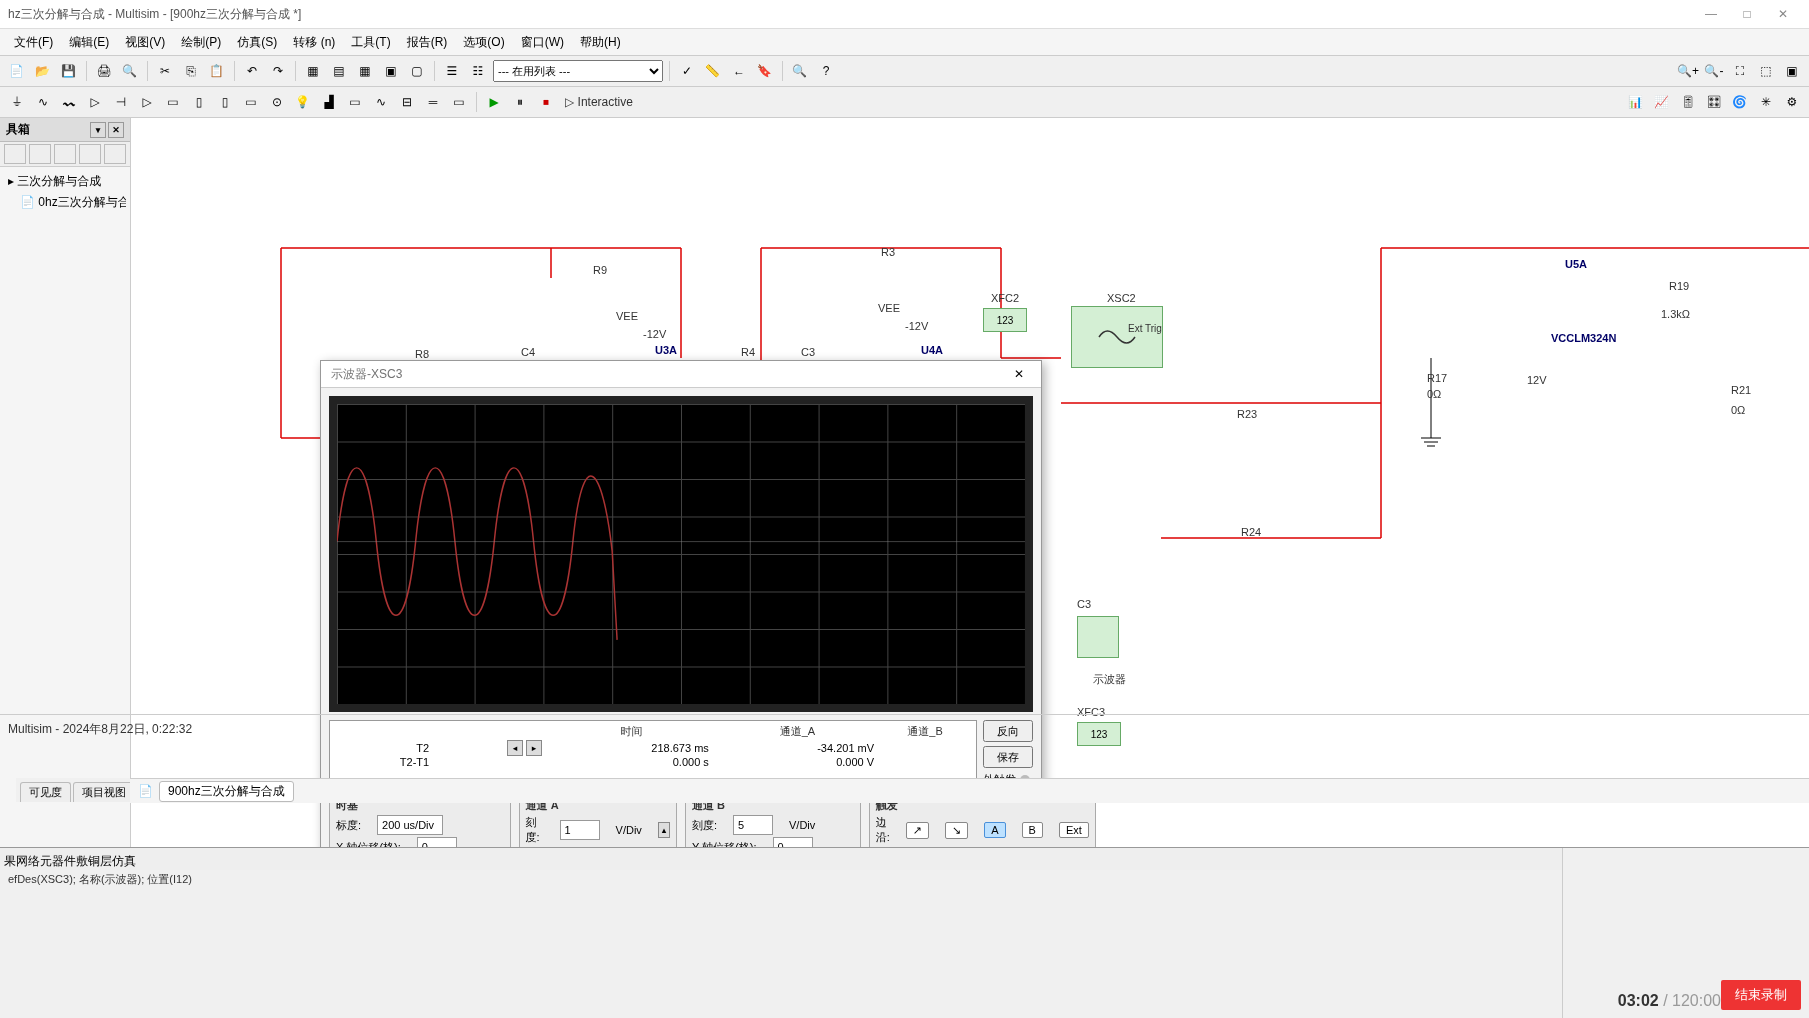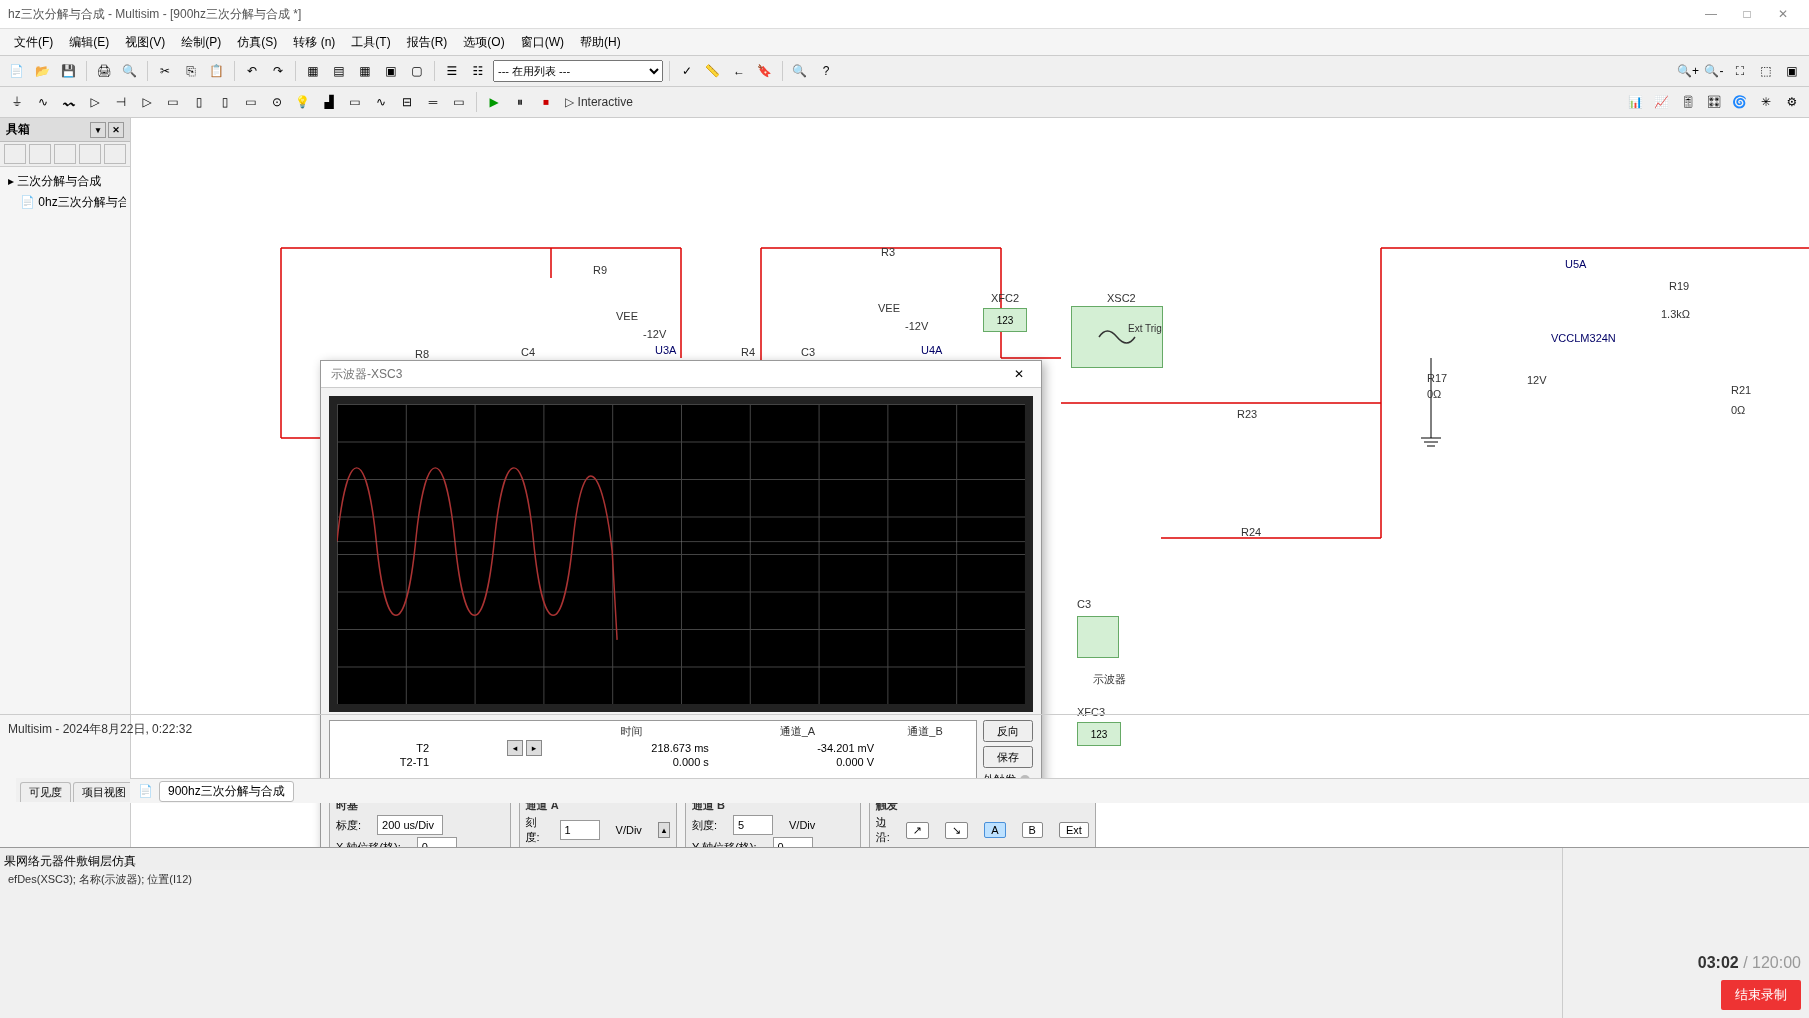--- a/index.html
+++ b/index.html
@@ -20,21 +20,21 @@
 .sb-mini{display:flex;gap:2px}
 .sb-mini span{width:14px;height:14px;border:1px solid #999;font-size:9px;display:inline-flex;align-items:center;justify-content:center;cursor:pointer}
 .sb-toolbar{height:24px;background:#eee;border-bottom:1px solid #ccc;display:flex;align-items:center;gap:3px;padding:0 4px}
 .sb-toolbar span{width:22px;height:18px;border:1px solid #bbb;display:inline-block;cursor:pointer}
 .sb-tree{flex:1;padding:4px}
 .sb-tree .tree-item{padding:2px 0 2px 4px;white-space:nowrap;overflow:hidden;cursor:pointer}
 .sb-tree .tree-item.sub{padding-left:16px}
 .canvas{flex:1;background:#fff;position:relative;overflow:hidden}
 .canvas::before{content:"";position:absolute;inset:0;background-image:radial-gradient(circle,#ccc 0.5px,transparent 0.5px);background-size:10px 10px;opacity:.6}
 .circuit{position:absolute;inset:0}
-.ref{position:absolute;font-size:11px;color:#006;font-weight:normal}
+.ref{position:absolute;font-size:11px;color:#006;font-weight:bold}
 .ref.black{color:#333;font-weight:normal}
 .wire-red{stroke:#d00;stroke-width:1.5}
 .wire-black{stroke:#000;stroke-width:1}
 .comp-box{position:absolute;border:1px solid #6a6;background:#d4efd4;display:flex;align-items:center;justify-content:center;font-size:10px}
 
 
 .scope{position:absolute;left:320px;top:360px;width:720px;background:#f2f2f2;border:1px solid #999;box-shadow:3px 3px 10px rgba(0,0,0,.3)}
 .scope .st{height:26px;background:#fff;display:flex;align-items:center;padding:0 10px;border-bottom:1px solid #ccc}
 .scope .st .t{flex:1;color:#737373}
 .scope .st .x{width:24px;height:18px;display:inline-flex;align-items:center;justify-content:center;cursor:pointer}
@@ -61,21 +61,21 @@
 .scope .arrow-btn{width:14px;height:14px;background:#ddd;border:1px solid #888;display:inline-flex;align-items:center;justify-content:center;cursor:pointer;font-size:9px}
 .footer{position:absolute;bottom:0;left:0;right:0}
 .tabbar{height:24px;background:#f0f0f0;border-top:1px solid #ccc;display:flex;align-items:flex-end;padding:0 4px}
 .tabbar .tab{padding:2px 8px;border:1px solid #bbb;border-bottom:none;background:#eee;border-radius:3px 3px 0 0;margin-right:2px;cursor:pointer;font-size:11px}
 .bottom-panel{height:170px;border-top:1px solid #999;background:#f0f0f0;display:flex}
 .bp-left{flex:1;display:flex;flex-direction:column}
 .bp-tabs{height:22px;display:flex;align-items:flex-end;padding:0 4px;background:#eee}
 .filetab{display:flex;align-items:center;height:24px;padding:0 8px;gap:6px;border-top:1px solid #ccc;background:#f4f4f4}
 .filetab .label{border:1px solid #bbb;padding:1px 8px;background:#fff;border-radius:3px}
 .statusline{padding:6px 8px;border-top:1px solid #ccc;color:#333}
-.bp-right{width:230px;border-left:1px solid #ccc;display:flex;flex-direction:column;align-items:flex-end;justify-content:flex-end;padding:8px}
+.bp-right{width:230px;border-left:1px solid #ccc;display:flex;align-items:flex-end;justify-content:flex-end;padding:8px}
 .timecode{font-size:16px;color:#333}
 .timecode .total{color:#999}
 .rec-stop{margin-top:8px;background:#e33;color:#fff;padding:6px 14px;border-radius:2px;cursor:pointer;font-size:13px}
 .statustext{font-size:11px;color:#333;padding:2px 8px}
 </style>
 </head>
 <body>
 
 <div class="titlebar">
   <span class="title">hz三次分解与合成 - Multisim - [900hz三次分解与合成 *]</span>

